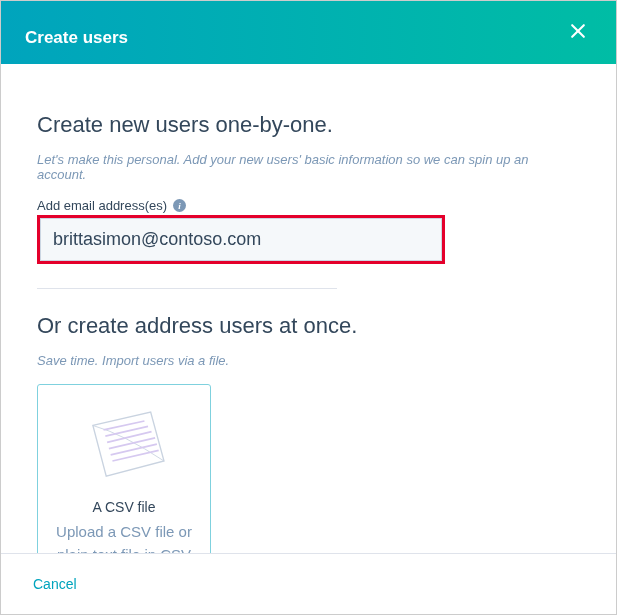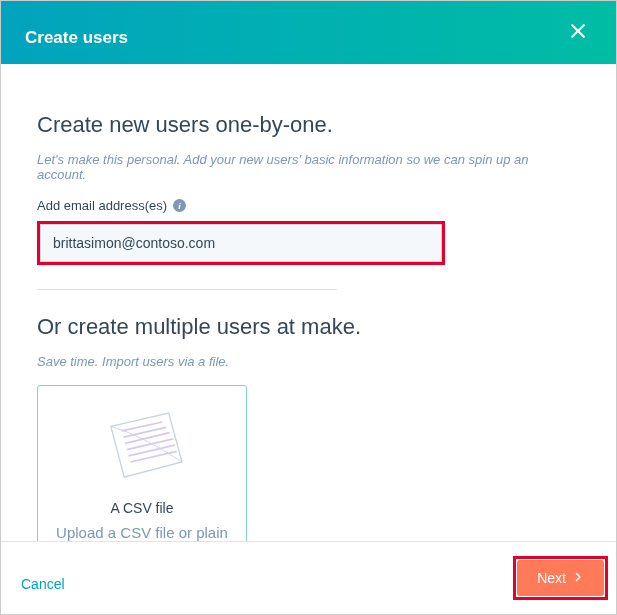--- a/index.html
+++ b/index.html
@@ -55,21 +55,21 @@
     .subtext {
       font-size: 13px;
       color: #7c98b6;
       margin-bottom: 16px;
       font-style: italic;
     }
     .field-label-row {
       display: flex;
       align-items: center;
       gap: 6px;
-      margin-bottom: 8px;
+      margin-bottom: 2px;
     }
     .field-label {
       font-size: 13px;
       color: #33475b;
     }
     .info-icon {
       width: 13px;
       height: 13px;
       border-radius: 50%;
       background: #7c98b6;
@@ -84,34 +84,34 @@
     }
     .email-input-wrap {
       border: 3px solid #e4002b;
       padding: 0;
       width: 408px;
       margin-bottom: 24px;
     }
     .email-input {
       width: 100%;
       padding: 10px 12px;
-      font-size: 14px;
+      font-size: 18px;
       color: #33475b;
       border: 1px solid #cbd6e2;
       background: #f5f8fa;
       outline: none;
     }
     .divider {
       border: none;
       border-top: 1px solid #dfe3eb;
       width: 300px;
       margin: 0 0 24px 0;
     }
     .csv-card {
-      width: 210px;
+      width: 174px;
       border: 1px solid #7fd1de;
       border-radius: 3px;
       padding: 20px 14px 18px 14px;
       text-align: center;
       cursor: pointer;
     }
     .csv-illustration {
       margin: 0 auto 14px auto;
       width: 110px;
       height: 80px;
@@ -124,24 +124,24 @@
       color: #33475b;
       margin-bottom: 6px;
     }
     .csv-desc {
       font-size: 15px;
       color: #7c98b6;
       line-height: 1.5;
     }
     .footer {
       border-top: 1px solid #dfe3eb;
-      padding: 14px 8px;
+      padding: 14px 20px;
       display: flex;
       justify-content: space-between;
-      align-items: flex-end;
+      align-items: flex-start;
     }
     .cancel-link {
       background: none;
       border: none;
       color: #00a4bd;
       font-size: 14px;
       font-weight: 500;
       cursor: pointer;
       padding: 8px 12px;
     }
@@ -190,21 +190,21 @@
       <span class="field-label">Add email address(es)</span>
       <span class="info-icon">i</span>
     </div>
 
     <div class="email-input-wrap">
       <input type="text" class="email-input" value="brittasimon@contoso.com" style="">
     </div>
 
     <hr class="divider">
 
-    <h2 class="section-heading">Or create multiple users at make.</h2>
+    <h2 class="section-heading">Or create address users at once.</h2>
     <p class="subtext">Save time. Import users via a file.</p>
 
     <div class="csv-card">
       <div class="csv-illustration">
         <svg viewBox="0 0 120 90" width="110" height="80">
           <g transform="translate(15,8)">
             <path d="M 10 15 L 75 0 L 90 55 L 25 72 Z" fill="#ffffff" stroke="#c9d3e0" stroke-width="1.5"></path>
             <path d="M 10 15 Q 45 25 90 55" fill="none" stroke="#c9d3e0" stroke-width="1"></path>
             <line x1="22" y1="20" x2="68" y2="10" stroke="#d6c9f0" stroke-width="2"></line>
             <line x1="24" y1="27" x2="72" y2="16" stroke="#d6c9f0" stroke-width="2"></line>
@@ -216,25 +216,15 @@
         </svg>
       </div>
       <div class="csv-title">A CSV file</div>
       <div class="csv-desc">Upload a CSV file or plain text file in CSV format</div>
     </div>
 
   </div>
 
   <div class="footer">
     <button class="cancel-link">Cancel</button>
-    <div class="next-wrap">
-      <button class="next-btn">
-        <span>Next</span>
-        <span>
-          <svg viewBox="0 0 24 24" fill="none" stroke="currentColor" stroke-width="3" stroke-linecap="round" stroke-linejoin="round">
-            <polyline points="9 5 16 12 9 19"></polyline>
-          </svg>
-        </span>
-      </button>
-    </div>
   </div>
 
 </div>
 
 </body></html>

